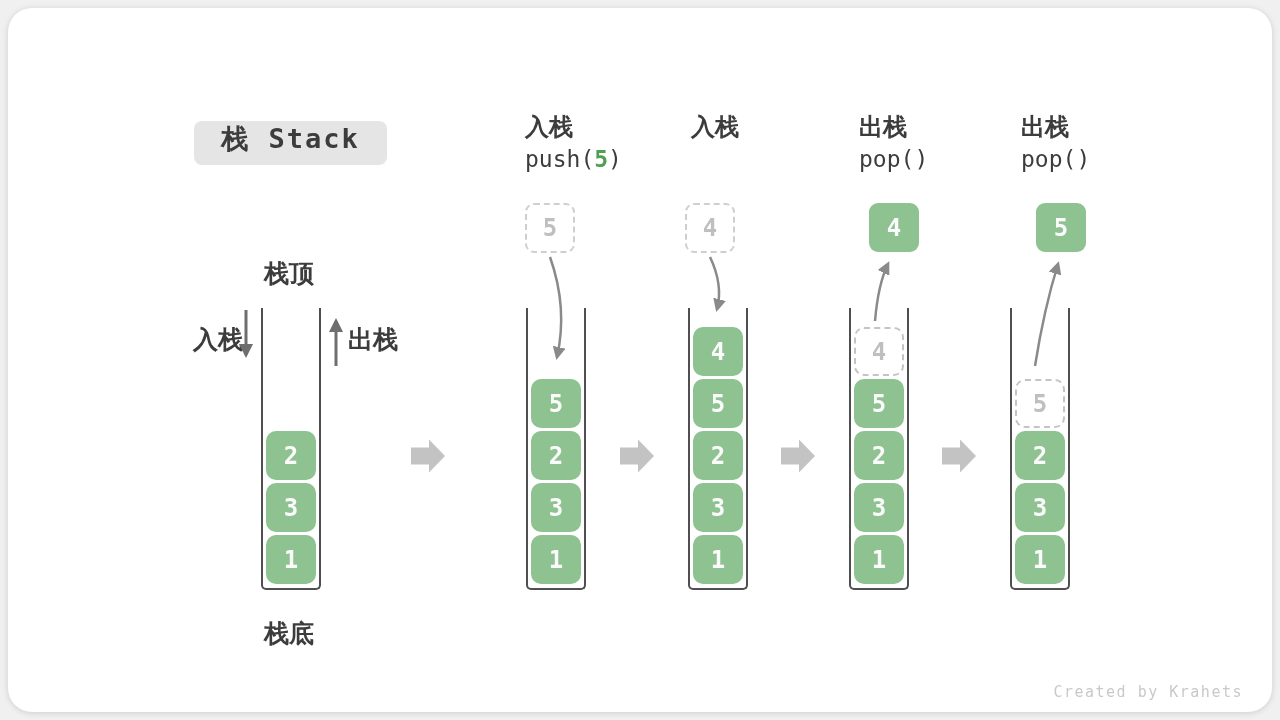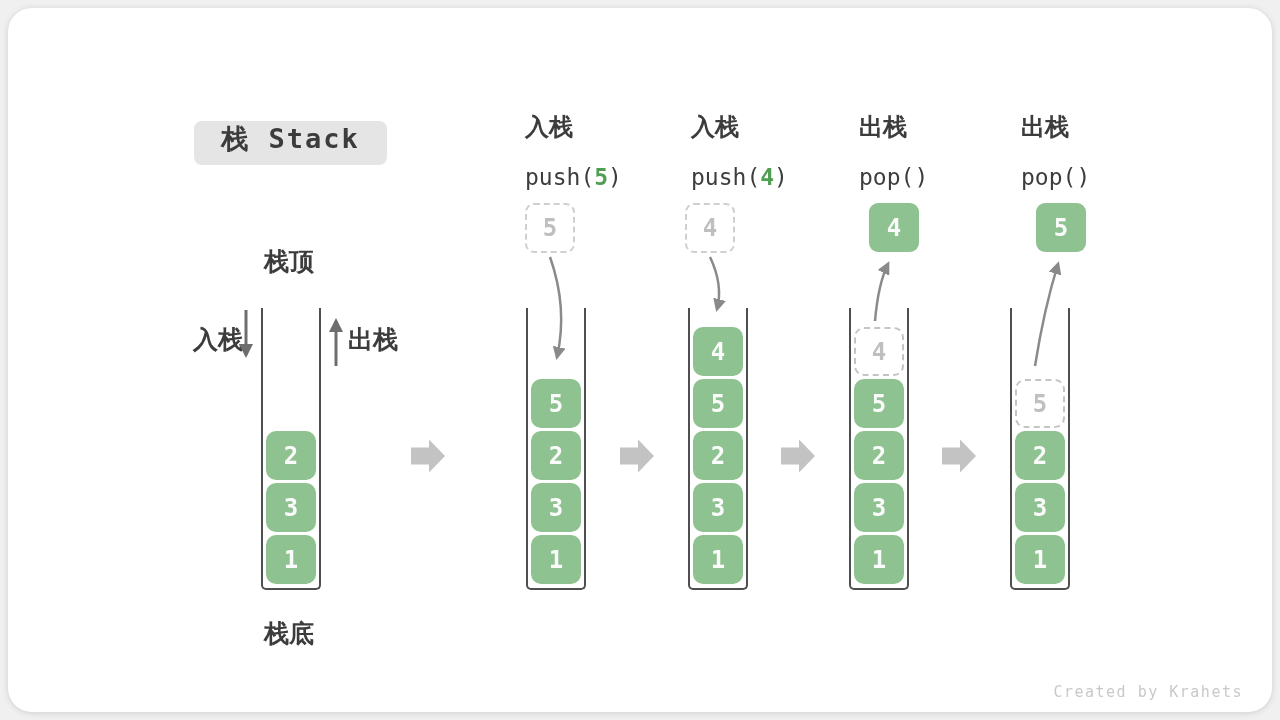--- a/index.html
+++ b/index.html
@@ -17,21 +17,21 @@
   }
   .abs{position:absolute;}
   .title-badge{
     left:186px;top:113px;width:193px;height:44px;background:var(--title-bg);
     border-radius:8px;display:flex;align-items:flex-start;justify-content:center;
     font-family:"DejaVu Sans Mono",monospace;font-size:27px;font-weight:600;
     color:var(--text-dark);letter-spacing:2px;
   }
   .op-header{top:106px;width:150px;color:var(--text-dark);}
   .op-label{font-size:24px;font-weight:700;line-height:1.15;}
-  .op-code{margin-top:22px;font-family:"DejaVu Sans Mono",monospace;font-size:23px;font-weight:500;line-height:1.2;}
+  .op-code{margin-top:4px;font-family:"DejaVu Sans Mono",monospace;font-size:23px;font-weight:500;line-height:1.2;}
   .op-arg{color:var(--accent-green);font-weight:700;}
   .cjk-label{font-size:25px;font-weight:700;color:var(--text-dark);line-height:1.1;}
   .float-box{
     top:195px;width:50px;height:50px;border-radius:9px;
     display:flex;align-items:center;justify-content:center;
     font-family:"DejaVu Sans Mono",monospace;font-size:24px;font-weight:700;
   }
   .float-box.ghost{background:#fff;border:2.5px dashed var(--ghost-border);color:var(--ghost-text);}
   .float-box.solid{background:var(--item-green);color:#fbfbfb;height:49px;}
   .stack{
@@ -64,37 +64,36 @@
   <div class="abs title-badge">
     <span>栈 Stack</span>
   </div>
 
   <div class="abs op-header" style="left:517px">
     <div class="op-label">入栈</div>
     <div class="op-code"><span>push(</span><span class="op-arg">5</span><span>)</span></div>
   </div>
   <div class="abs op-header" style="left:683px">
     <div class="op-label">入栈</div>
-    <div class="op-code"><span>push(</span><span class="op-arg">4</span><span>)</span></div>
   </div>
   <div class="abs op-header" style="left:851px">
     <div class="op-label">出栈</div>
     <div class="op-code"><span>pop()</span><span class="op-arg"></span><span></span></div>
   </div>
   <div class="abs op-header" style="left:1013px">
     <div class="op-label">出栈</div>
     <div class="op-code"><span>pop()</span><span class="op-arg"></span><span></span></div>
   </div>
 
   <div class="abs float-box ghost" style="left:517px">5</div>
   <div class="abs float-box ghost" style="left:677px">4</div>
   <div class="abs float-box solid" style="left:861px">4</div>
   <div class="abs float-box solid" style="left:1028px">5</div>
 
-  <div class="abs cjk-label" style="left:256px;top:240px">栈顶</div>
+  <div class="abs cjk-label" style="left:256px;top:252px">栈顶</div>
   <div class="abs cjk-label" style="left:256px;top:612px">栈底</div>
   <div class="abs cjk-label" style="left:185px;top:318px">入栈</div>
   <div class="abs cjk-label" style="left:340px;top:318px">出栈</div>
 
   <div class="abs stack" style="left:253px">
       <div class="item" style="top: 123px;">2</div>
       <div class="item" style="top: 175px;">3</div>
       <div class="item" style="top: 227px;">1</div>
     </div>
   <div class="abs stack" style="left:518px">

